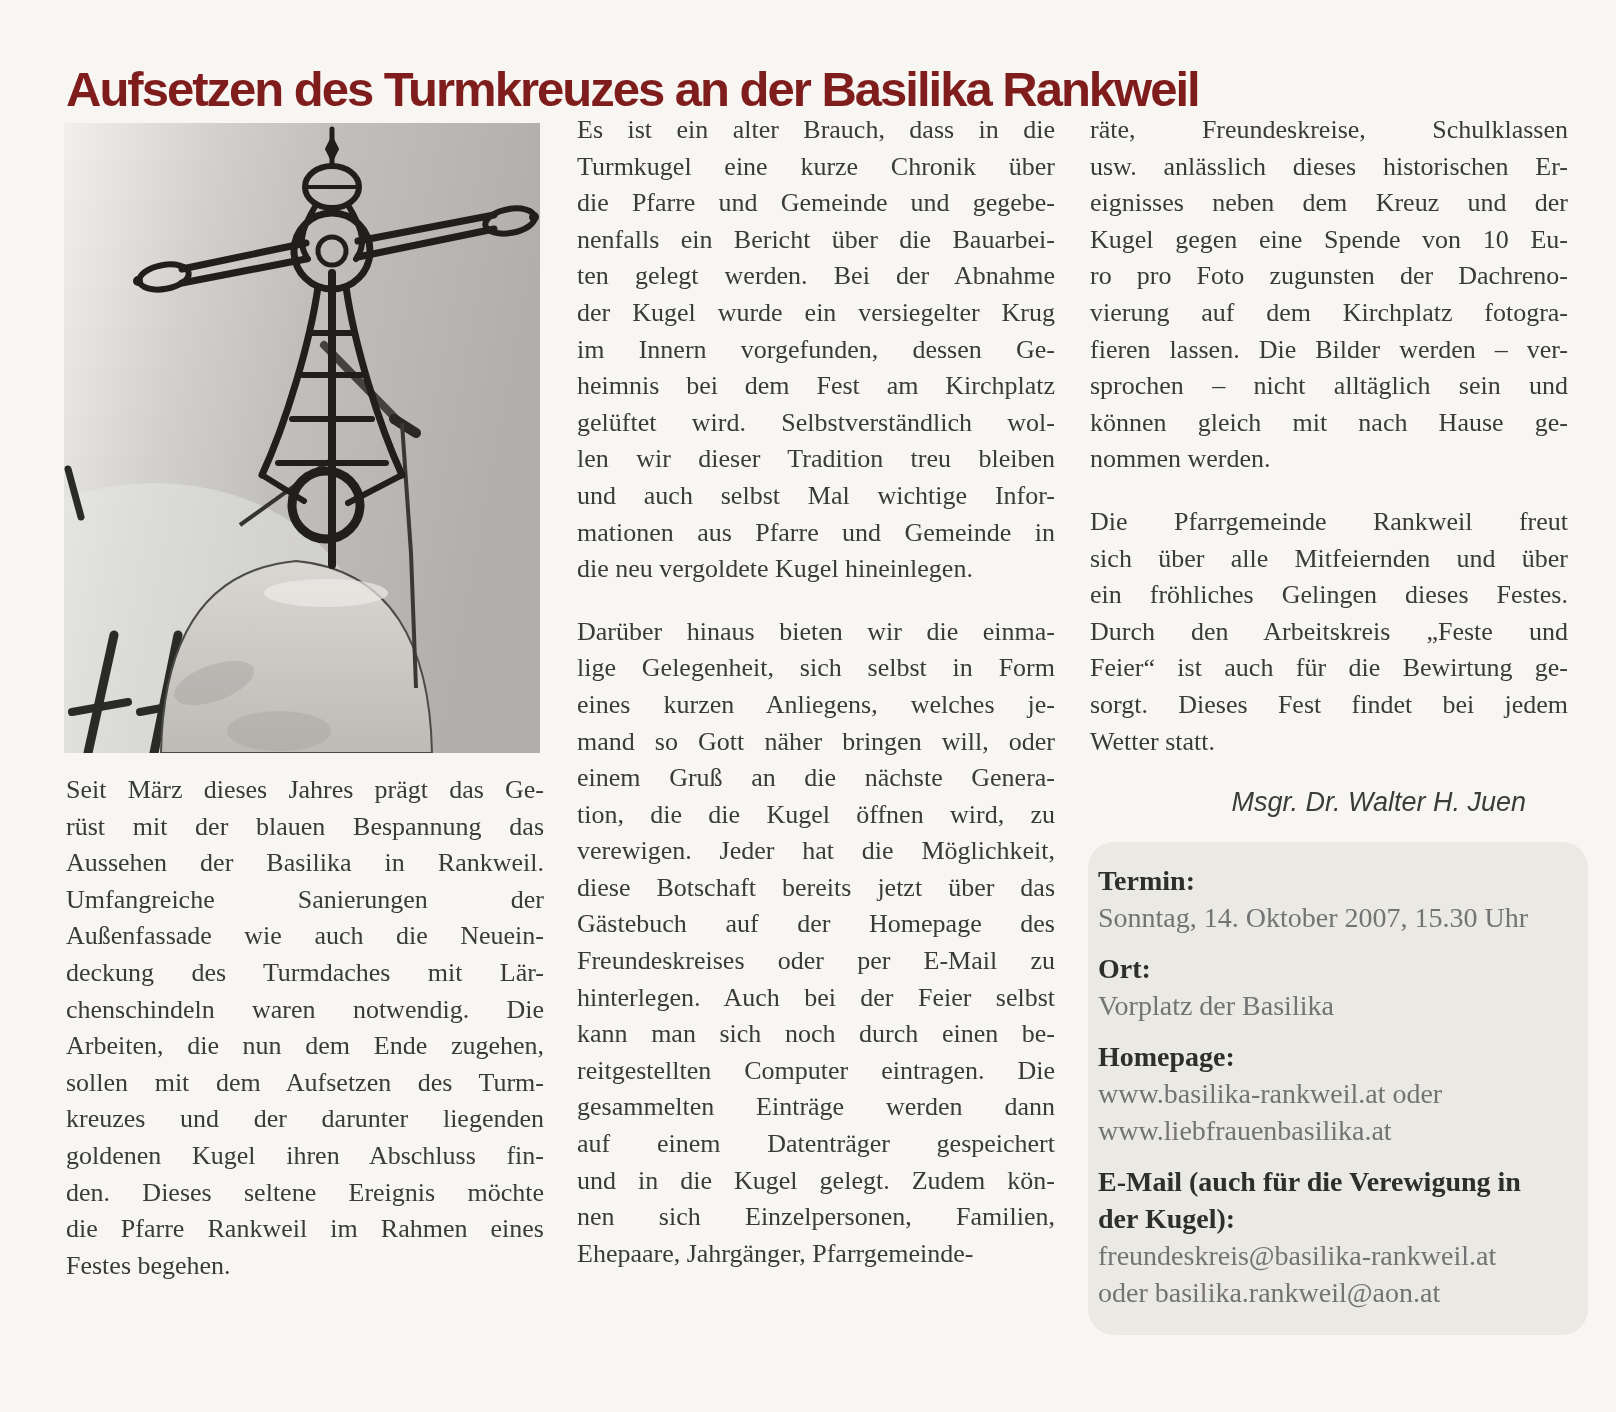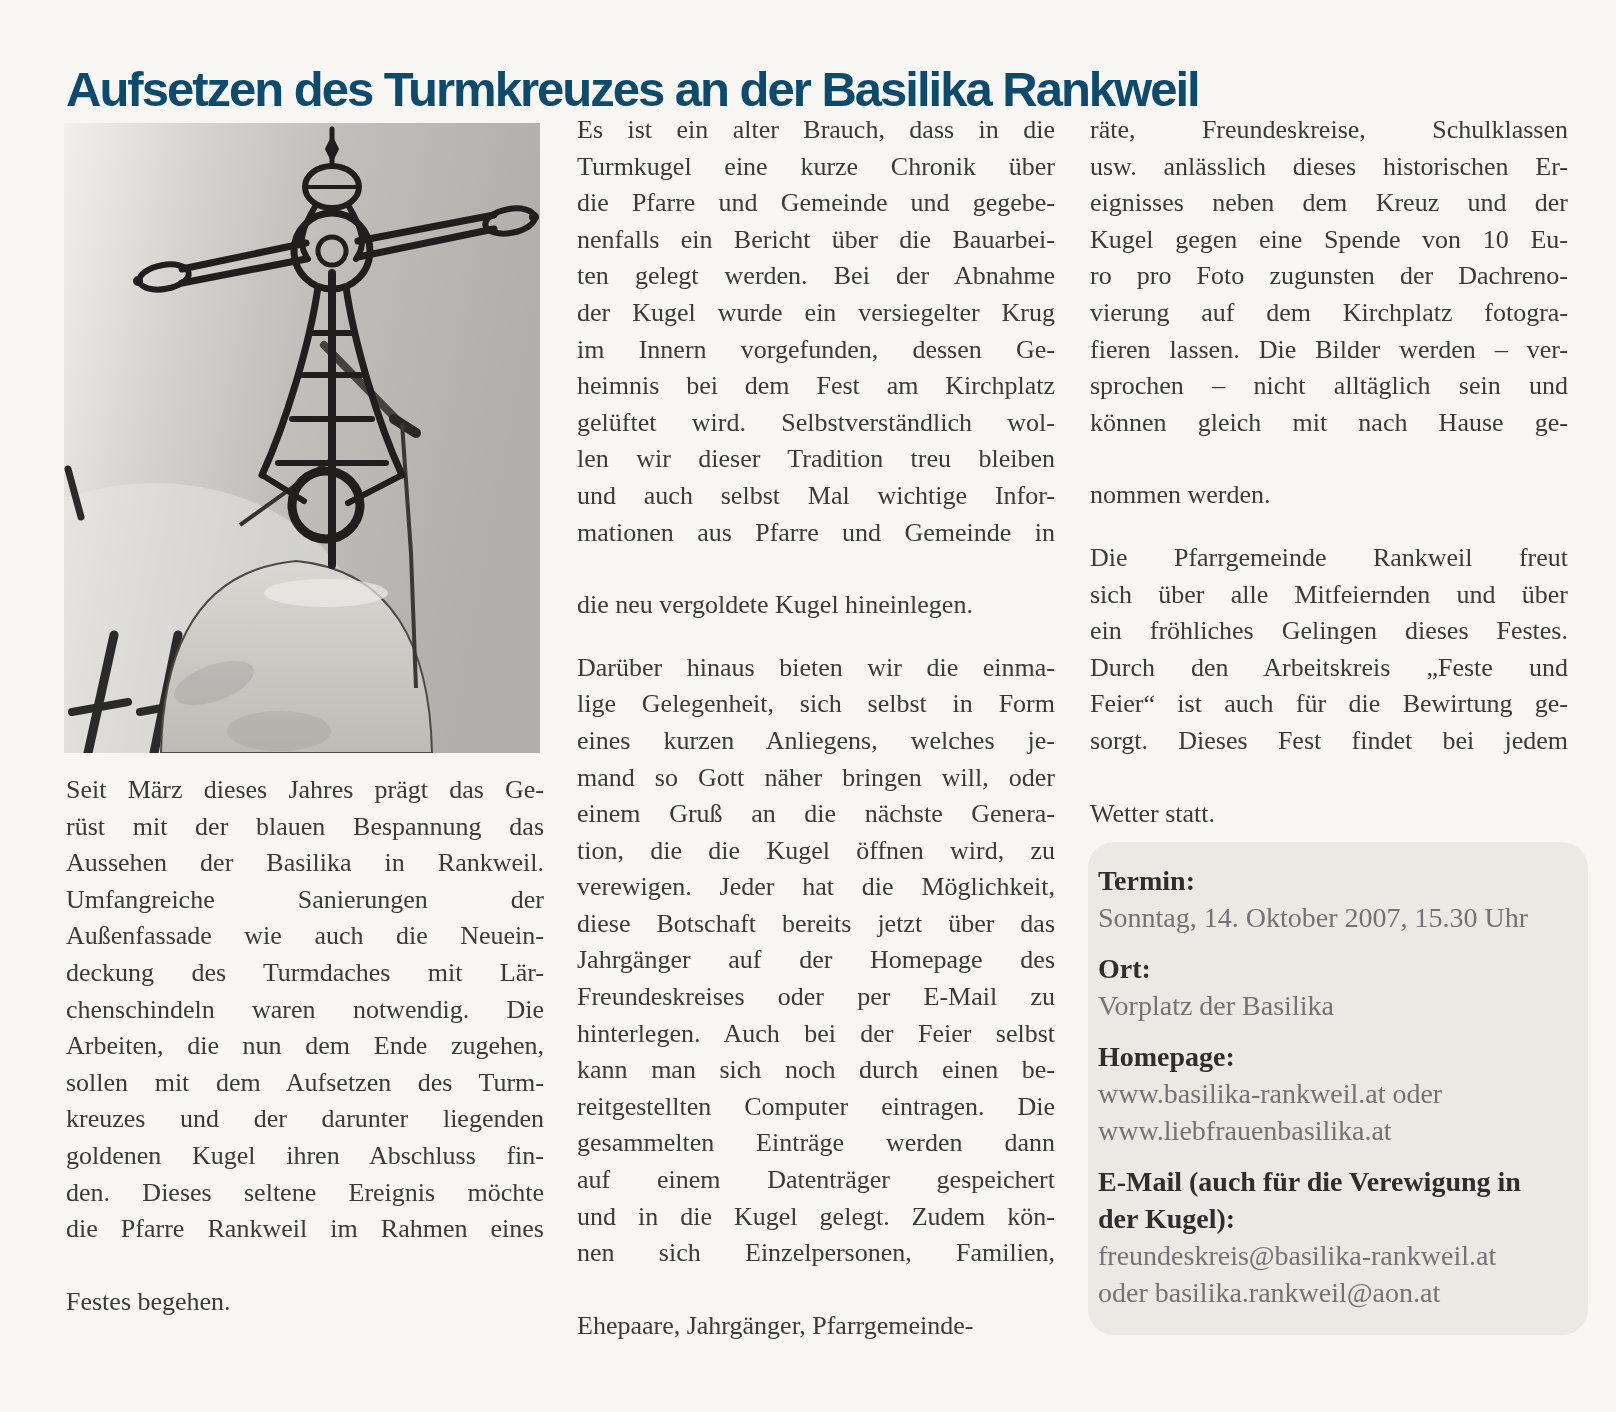--- a/index.html
+++ b/index.html
@@ -5,34 +5,34 @@
   html,body { margin:0; padding:0; background:#f7f6f2; }
   .page {
     position:relative; width:1616px; height:1412px; overflow:hidden;
     background:#f7f6f2;
     font-family:"Liberation Serif","DejaVu Serif",serif;
     color:#3a3a38;
   }
   .headline {
     position:absolute; left:66px; top:28px;
     font-family:"Liberation Sans","DejaVu Sans",sans-serif;
-    font-weight:bold; font-size:49px; letter-spacing:-2px; color:#0c4a6e;
+    font-weight:bold; font-size:49px; letter-spacing:-2px; color:#7f1d1d;
     white-space:nowrap;
   }
   .photo {
     position:absolute; left:64px; top:123px; width:476px; height:630px;
   }
   .photo svg { display:block; width:100%; height:100%; }
   .col { position:absolute; width:478px; font-size:26px; line-height:36.6px; }
   .col-left   { left:66px;  top:772px; }
   .col-middle { left:577px; top:112px; }
   .col-right  { left:1090px; top:112px; }
   .para + .para { margin-top:26px; }
   .para .line { text-align:justify; text-align-last:justify; }
-  .para .line:last-child { text-align-last:left;margin-top:36px; }
+  .para .line:last-child { text-align-last:left; }
   .author {
     margin-top:24px; text-align:right; padding-right:42px;
     font-family:"Liberation Sans","DejaVu Sans",sans-serif;
     font-style:italic; font-size:27px; color:#3c3c3a;
   }
   .info-box {
     position:absolute; left:1088px; top:842px; width:500px;
     box-sizing:border-box; padding:20px 26px 24px 10px;
     background:#eae9e4;
     border-radius:26px;
@@ -160,21 +160,21 @@
       </div>
     <div class="para">
         <div class="line">Darüber hinaus bieten wir die einma-</div>
         <div class="line">lige Gelegenheit, sich selbst in Form</div>
         <div class="line">eines kurzen Anliegens, welches je-</div>
         <div class="line">mand so Gott näher bringen will, oder</div>
         <div class="line">einem Gruß an die nächste Genera-</div>
         <div class="line">tion, die die Kugel öffnen wird, zu</div>
         <div class="line">verewigen. Jeder hat die Möglichkeit,</div>
         <div class="line">diese Botschaft bereits jetzt über das</div>
-        <div class="line">Jahrgänger auf der Homepage des</div>
+        <div class="line">Gästebuch auf der Homepage des</div>
         <div class="line">Freundeskreises oder per E-Mail zu</div>
         <div class="line">hinterlegen. Auch bei der Feier selbst</div>
         <div class="line">kann man sich noch durch einen be-</div>
         <div class="line">reitgestellten Computer eintragen. Die</div>
         <div class="line">gesammelten Einträge werden dann</div>
         <div class="line">auf einem Datenträger gespeichert</div>
         <div class="line">und in die Kugel gelegt. Zudem kön-</div>
         <div class="line">nen sich Einzelpersonen, Familien,</div>
         <div class="line">Ehepaare, Jahrgänger, Pfarrgemeinde-</div>
       </div>

